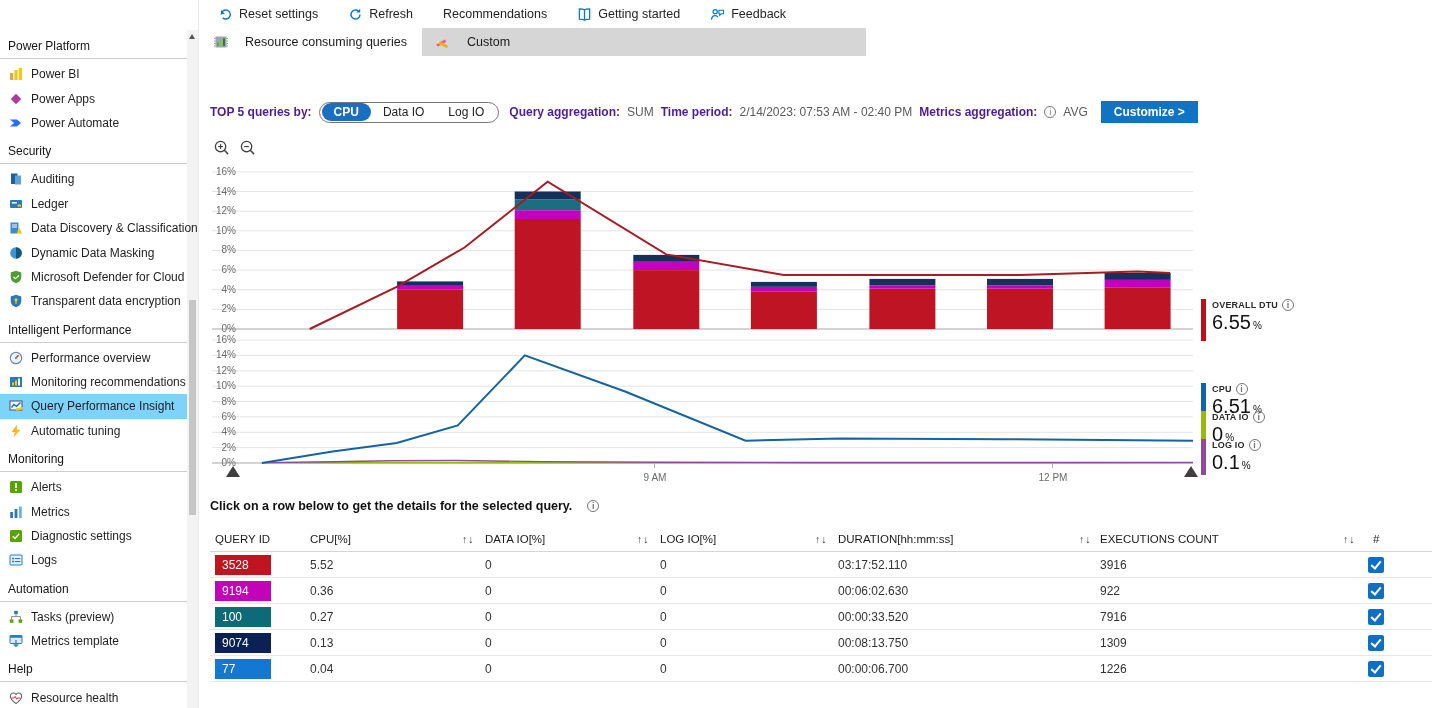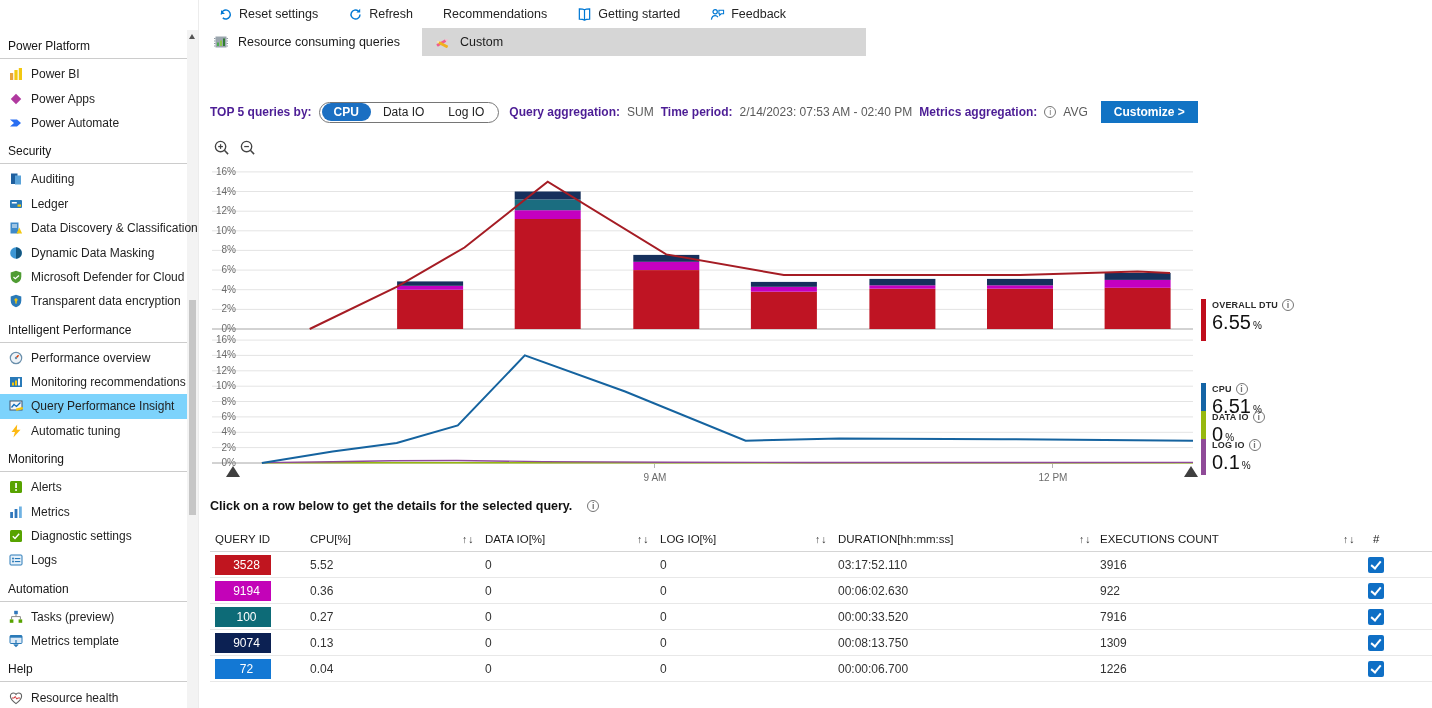--- a/index.html
+++ b/index.html
@@ -24,21 +24,21 @@
   .sb-item { display:flex; align-items:center; height:24.4px; padding-left:9px; gap:8px;
     font-size:12px; color:#1f1f1f; cursor:pointer; white-space:nowrap; }
   .sb-item.selected { background:#7dd3fc; }
   .sb-ic { width:14px; height:14px; flex:0 0 14px; display:inline-flex; }
   
   .main { position:absolute; left:200px; top:0; width:1232px; height:708px; background:#fff; }
   .toolbar { position:absolute; top:0; left:0; height:28px; width:100%;
     display:flex; align-items:center; gap:30px; padding-left:18px; font-size:12.5px; color:#242424; }
   .tb-item { display:flex; align-items:center; gap:6px; cursor:pointer; }
   .tabstrip { position:absolute; top:28px; left:0; width:666px; height:28px; display:flex; background:#d6d6d6; }
-  .tab { width:222px; display:flex; align-items:center; gap:9px; padding-left:13px;
+  .tab { width:222px; display:flex; align-items:center; gap:16px; padding-left:13px;
     font-size:12.5px; color:#1b1b1b; cursor:pointer; }
   .tab.active { background:#fff; }
   
   .filters { position:absolute; top:101px; left:10px; display:flex; align-items:center; gap:7px; font-size:12px; }
   .flabel { font-weight:700; color:#4c1d95; }
   .fvalue { color:#5a5a5a; }
   .pillgroup { display:inline-flex; align-items:center; border:1px solid #767676; border-radius:12px;
     height:21px; padding:0 2px; margin-right:3px; }
   .pill { padding:2px 12px; font-size:12px; color:#222; border-radius:10px; cursor:pointer; }
   .pill.selected { background:#1b6fc2; color:#fff; font-weight:700; }
@@ -63,21 +63,21 @@
     border-left:7px solid transparent; border-right:7px solid transparent; border-bottom:11px solid #3f3f3f; }
   
   .legend { position:absolute; left:1001px; display:flex; gap:6px; }
   .lbar { width:5px; height:38px; flex:0 0 5px; }
   .lrow1 { display:flex; align-items:center; gap:4px; font-size:9px; font-weight:700; color:#2b2b2b; letter-spacing:.2px; }
   .lvalue { font-size:20px; color:#111; }
   .lunit { font-size:10px; color:#111; margin-left:2px; }
   
   .hint { position:absolute; top:499px; left:10px; font-size:12.5px; font-weight:700; color:#111;
     display:flex; align-items:center; gap:15px; }
-  .qtable { position:absolute; top:527px; left:10px; width:1222px;text-align:center; }
+  .qtable { position:absolute; top:527px; left:10px; width:1222px; }
   .thead { position:relative; height:25px; border-bottom:1px solid #d5d5d5; }
   .hcell { position:absolute; top:0; line-height:25px; font-size:11.5px; color:#1b1b1b; white-space:nowrap; }
   .sort { position:absolute; top:0; line-height:25px; font-size:10.5px; color:#3d3d3d;
     letter-spacing:1px; cursor:pointer; }
   .sort::before { content:"\2191"; }
   .sort::after { content:"\2193"; }
   .trow { position:relative; height:26px; border-bottom:1px solid #e8e8e8; cursor:pointer; }
   .cell { position:absolute; top:0; line-height:26px; font-size:12px; color:#333; white-space:nowrap; }
   .c1 { left:5px; } .c2 { left:100px; } .c3 { left:275px; } .c4 { left:450px; }
   .c5 { left:628px; } .c6 { left:890px; } .c7 { left:1163px; }
@@ -589,21 +589,21 @@
     <div class="trow">
       <span class="cell c1"><span class="badge" style="background: rgb(12, 33, 83);">9074</span></span>
       <span class="cell c2">0.13</span>
       <span class="cell c3">0</span>
       <span class="cell c4">0</span>
       <span class="cell c5">00:08:13.750</span>
       <span class="cell c6">1309</span>
       <span class="cbx"></span>
     </div>
     <div class="trow">
-      <span class="cell c1"><span class="badge" style="background: rgb(19, 120, 212);">72</span></span>
+      <span class="cell c1"><span class="badge" style="background: rgb(19, 120, 212);">77</span></span>
       <span class="cell c2">0.04</span>
       <span class="cell c3">0</span>
       <span class="cell c4">0</span>
       <span class="cell c5">00:00:06.700</span>
       <span class="cell c6">1226</span>
       <span class="cbx"></span>
     </div>
   </div>
 </div>
 

